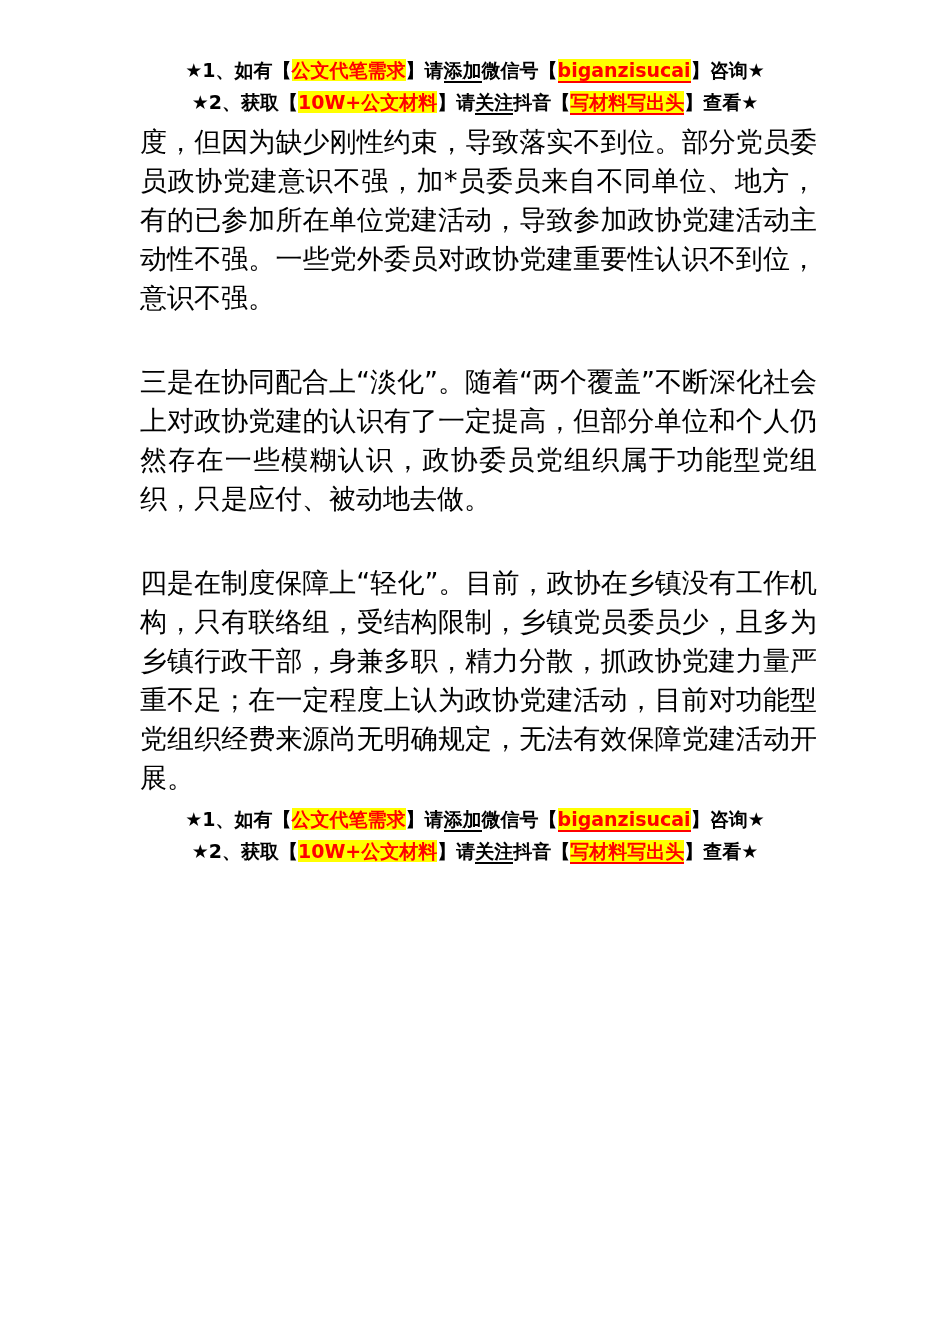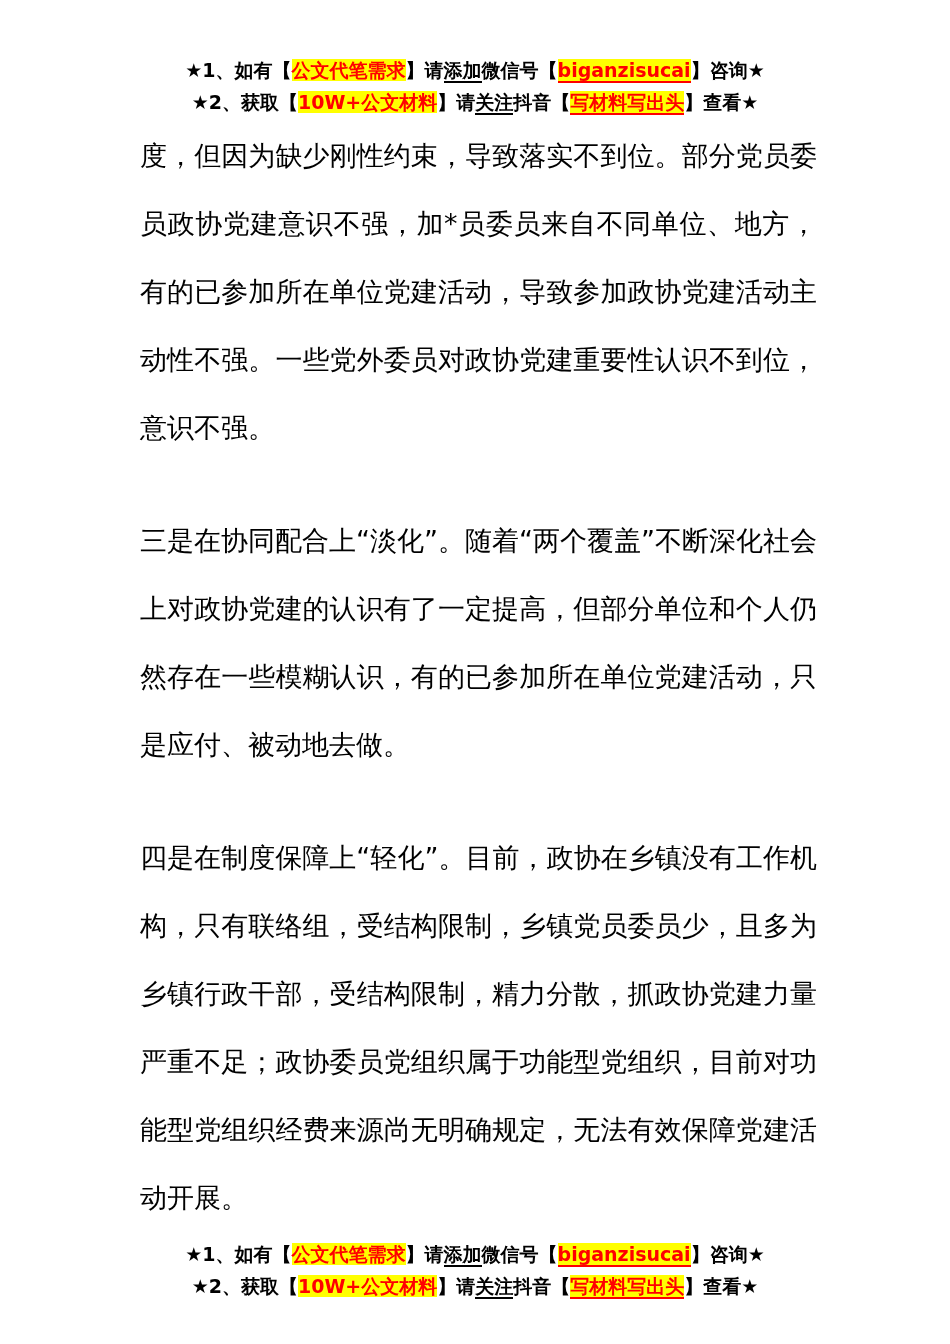--- a/index.html
+++ b/index.html
@@ -39,21 +39,21 @@
   .run.hl-u {
     color: var(--accent);
     background: var(--hl);
     border-bottom: 2px solid var(--accent);
   }
   
   .doc-body {
     width: 677px;
     margin: 4px 90px 0 140px;
     font-size: 27px;
-    line-height: 68px;
+    line-height: 39px;
     text-align: justify;
     color: var(--text);
   }
   .para {
     margin: 0 0 45px 0;
   }
   .para:last-child { margin-bottom: 0; }
   .promo-bottom { margin-top: 6px; }
 </style>
 </head>
@@ -61,22 +61,22 @@
 
 <div class="page">
 
   <div class="promo promo-top">
     <div class="promo-line"><span class="run b">★1、如有【</span><span class="run hl">公文代笔需求</span><span class="run b">】请</span><span class="run u">添加</span><span class="run b">微信号【</span><span class="run hl-u">biganzisucai</span><span class="run b">】咨询★</span></div>
     <div class="promo-line"><span class="run b">★2、获取【</span><span class="run hl">10W+公文材料</span><span class="run b">】请</span><span class="run u">关注</span><span class="run b">抖音【</span><span class="run hl-u">写材料写出头</span><span class="run b">】查看★</span></div>
   </div>
 
   <div class="doc-body">
     <p class="para">度，但因为缺少刚性约束，导致落实不到位。部分党员委员政协党建意识不强，加*员委员来自不同单位、地方，有的已参加所在单位党建活动，导致参加政协党建活动主动性不强。一些党外委员对政协党建重要性认识不到位，意识不强。</p>
-    <p class="para">三是在协同配合上“淡化”。随着“两个覆盖”不断深化社会上对政协党建的认识有了一定提高，但部分单位和个人仍然存在一些模糊认识，有的已参加所在单位党建活动，只是应付、被动地去做。</p>
-    <p class="para">四是在制度保障上“轻化”。目前，政协在乡镇没有工作机构，只有联络组，受结构限制，乡镇党员委员少，且多为乡镇行政干部，受结构限制，精力分散，抓政协党建力量严重不足；政协委员党组织属于功能型党组织，目前对功能型党组织经费来源尚无明确规定，无法有效保障党建活动开展。</p>
+    <p class="para">三是在协同配合上“淡化”。随着“两个覆盖”不断深化社会上对政协党建的认识有了一定提高，但部分单位和个人仍然存在一些模糊认识，政协委员党组织属于功能型党组织，只是应付、被动地去做。</p>
+    <p class="para">四是在制度保障上“轻化”。目前，政协在乡镇没有工作机构，只有联络组，受结构限制，乡镇党员委员少，且多为乡镇行政干部，身兼多职，精力分散，抓政协党建力量严重不足；在一定程度上认为政协党建活动，目前对功能型党组织经费来源尚无明确规定，无法有效保障党建活动开展。</p>
   </div>
 
   <div class="promo promo-bottom">
     <div class="promo-line"><span class="run b">★1、如有【</span><span class="run hl">公文代笔需求</span><span class="run b">】请</span><span class="run u">添加</span><span class="run b">微信号【</span><span class="run hl-u">biganzisucai</span><span class="run b">】咨询★</span></div>
     <div class="promo-line"><span class="run b">★2、获取【</span><span class="run hl">10W+公文材料</span><span class="run b">】请</span><span class="run u">关注</span><span class="run b">抖音【</span><span class="run hl-u">写材料写出头</span><span class="run b">】查看★</span></div>
   </div>
 
 </div>
 
 </body></html>

